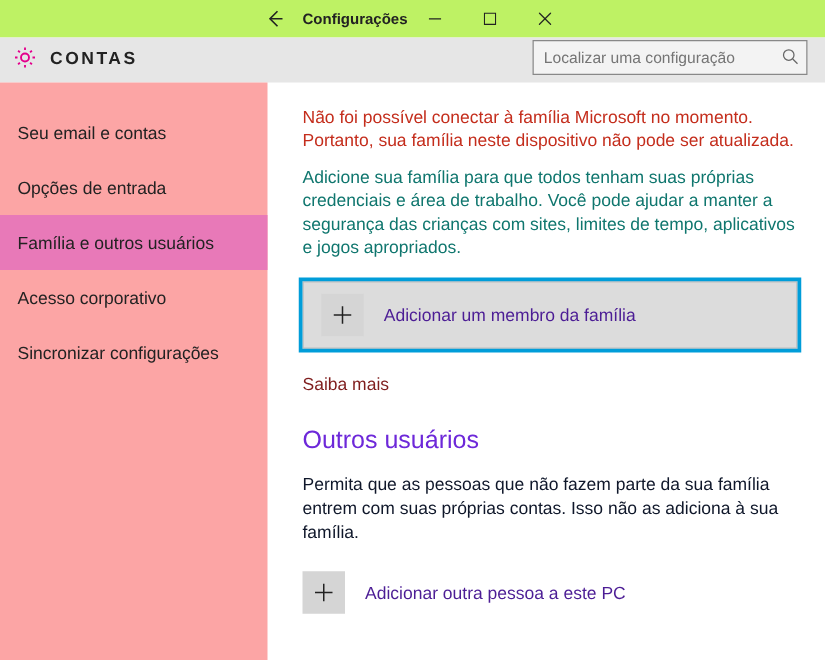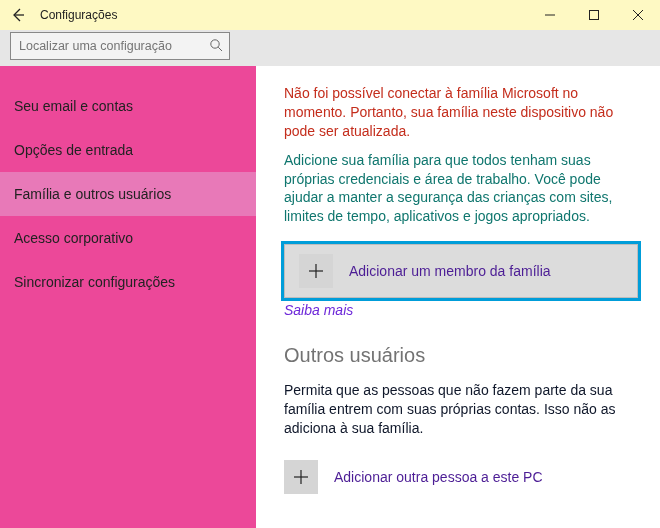--- a/index.html
+++ b/index.html
@@ -1,42 +1,42 @@
 <!DOCTYPE html>
 <html><head>
 <meta charset="utf-8">
 <style>
   * { box-sizing: border-box; margin: 0; padding: 0; font-family: "Segoe UI", Arial, sans-serif; }
   body { width: 660px; height: 528px; background: #fff; overflow: hidden; font-size: 14px; color: #222; }
-  .titlebar { height: 30px; background: #fef9c3; display: flex; align-items: center; justify-content: space-between; }
+  .titlebar { height: 30px; background: #bef264; display: flex; align-items: center; justify-content: center; font-weight: bold; }
   .titlebar-left { display: flex; align-items: center; gap: 14px; padding-left: 10px; }
   .back-arrow svg { display:block; }
   .title { font-size: 12px; color: #222; }
   .winbtns { display: flex; height: 100%; }
   .winbtn { width: 44px; display:flex; align-items:center; justify-content:center; cursor:pointer; }
   .header { height: 36px; background: #e6e6e6; display:flex; align-items:center; justify-content:space-between; padding: 0 14px 4px 10px; }
   .header-left { display:flex; align-items:center; gap:10px; }
   .gear svg { display:block; }
   .header-title { font-size: 14px; letter-spacing: 2px; font-weight:600; }
   .searchbox { width:220px; height:28px; border:1px solid #888; background:#f3f3f3; display:flex; align-items:center; padding:0 6px 0 8px; }
   .searchbox input { flex:1; border:none; background:transparent; font-size:12.5px; outline:none; color:#555; }
   .body { display:flex; height: calc(528px - 66px); }
-  .sidebar { width: 256px; background:#ec4899; padding-top:18px; }
+  .sidebar { width: 214px; background:#fca5a5; padding-top:18px; }
   .side-item { height:44px; display:flex; align-items:center; padding-left:14px; font-size:14px; color:#222; cursor:pointer; }
   .side-item.active { background:#e879b8; }
   .content { flex:1; padding: 18px 22px 14px 28px; overflow:hidden; }
   .error { color:#c42d1c; font-size:14px; line-height:1.35; margin-bottom:10px; }
   .desc { color:#0f766e; font-size:14px; line-height:1.35; margin-bottom:18px; }
   .bigbtn { display:flex; align-items:center; background:#dcdcdc; border:1px solid #bdbdbd; height:54px; padding:0 14px; cursor:pointer; gap:16px; }
   .bigbtn.highlight { outline:3px solid #009dd9; outline-offset:0; }
   .plusbox { width:34px; height:34px; background:#d5d5d5; display:flex; align-items:center; justify-content:center; }
   .plusbox svg { display:block; }
   .bigbtn-label { font-size:14px; color:#4c1d95; }
-  .link { color:#6d28d9; font-size:14px; margin:4px 0 26px 0; cursor:pointer; display:inline-block;font-style:italic; }
-  h2 { font-size:20px; font-weight:400; color:#737373; margin-bottom:14px; }
+  .link { color:#7f1d1d; font-size:14px; margin:20px 0 26px 0; cursor:pointer; display:inline-block; }
+  h2 { font-size:20px; font-weight:400; color:#6d28d9; margin-bottom:14px; }
   .desc2 { color:#0f172a; font-size:14px; line-height:1.35; margin-bottom:22px; }
   .flatbtn { display:flex; align-items:center; gap:16px; cursor:pointer; }
   .flatbtn .plusbox { background:#d5d5d5; }
 </style>
 </head>
 <body>
 
 <div class="titlebar">
   <div class="titlebar-left">
     <span class="back-arrow">
@@ -61,20 +61,31 @@
     <div class="winbtn">
         <svg width="10" height="10">
           <line x1="0" y1="0" x2="10" y2="10" stroke="#222" stroke-width="1"></line>
           <line x1="10" y1="0" x2="0" y2="10" stroke="#222" stroke-width="1"></line>
         </svg>
       </div>
   </div>
 </div>
 
 <div class="header">
+  <div class="header-left">
+    <span class="gear">
+      <svg width="20" height="20" viewBox="0 0 20 20">
+          <g stroke="#e3008c" stroke-width="1.5" fill="none">
+            <circle cx="10" cy="10" r="3.2"></circle>
+            <path d="M10 2v2M10 16v2M2 10h2M16 10h2M4.5 4.5l1.4 1.4M14.1 14.1l1.4 1.4M15.5 4.5l-1.4 1.4M5.9 14.1l-1.4 1.4"></path>
+          </g>
+        </svg>
+    </span>
+    <span class="header-title">CONTAS</span>
+  </div>
   <div class="searchbox">
     <input type="text" placeholder="Localizar uma configuração" style="">
     <span>
       <svg width="14" height="14" viewBox="0 0 14 14">
           <circle cx="6" cy="6" r="4.2" stroke="#666" stroke-width="1" fill="none"></circle>
           <line x1="9.2" y1="9.2" x2="13" y2="13" stroke="#666" stroke-width="1"></line>
         </svg>
     </span>
   </div>
 </div>

